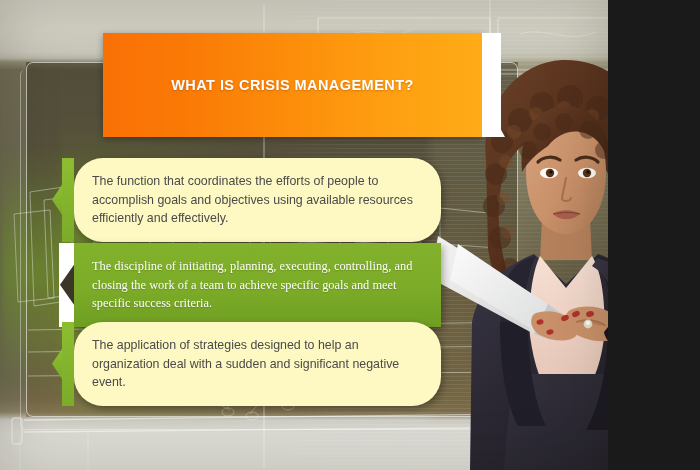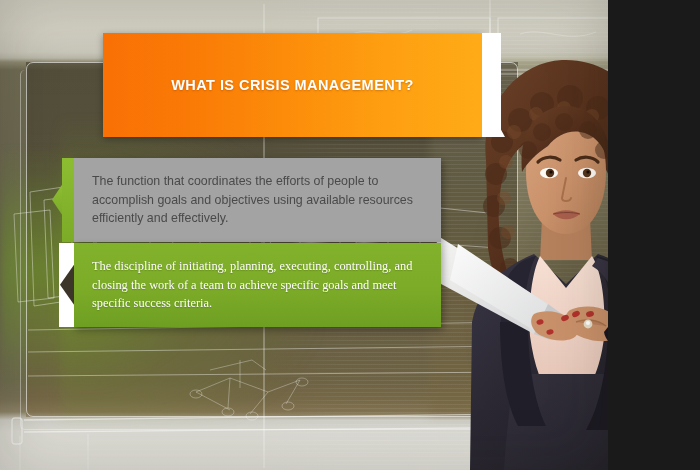--- a/index.html
+++ b/index.html
@@ -125,21 +125,21 @@
     position:absolute;
     width:367px;
     box-shadow:2px 3px 7px rgba(0,0,0,.33);
     box-sizing:border-box;
   }
   .box-text{
     font-size:12.4px;
     line-height:18.5px;
     padding:14px 16px 14px 18px;
   }
-  .box.light{background:#a3a3a3;}
+  .box.light{background:#fef9c3;border-radius:29px;}
   .box.light .box-text{color:#4a4a4a;}
   .box.green{background:linear-gradient(180deg,#82b12c 0%,#7cab28 55%,#6f9f22 100%);}
   .box.green .box-text{color:#ffffff;text-shadow:0 1px 1px rgba(60,85,10,.35);}
 
   
   .tab-green{
     position:absolute;
     left:-12px;
     width:12px;
     background:linear-gradient(180deg,#8cbd31 0%,#7cab28 100%);
@@ -422,14 +422,18 @@
   <div class="box light box1">
     <div class="tab-green" style="top:0;bottom:0;"></div>
     <div class="box-text">The function that coordinates the efforts of people to accomplish goals and objectives using available resources efficiently and effectively.</div>
   </div>
 
   <div class="box green box2">
     <div class="tab-white" style="top:0;bottom:0;"></div>
     <div class="box-text">The discipline of initiating, planning, executing, controlling, and closing the work of a team to achieve specific goals and meet specific success criteria.</div>
   </div>
 
+  <div class="box light box3">
+    <div class="tab-green" style="top:0;bottom:0;"></div>
+    <div class="box-text">The application of strategies designed to help an organization deal with a sudden and significant negative event.</div>
+  </div>
 
 </div>
 
 </body></html>

